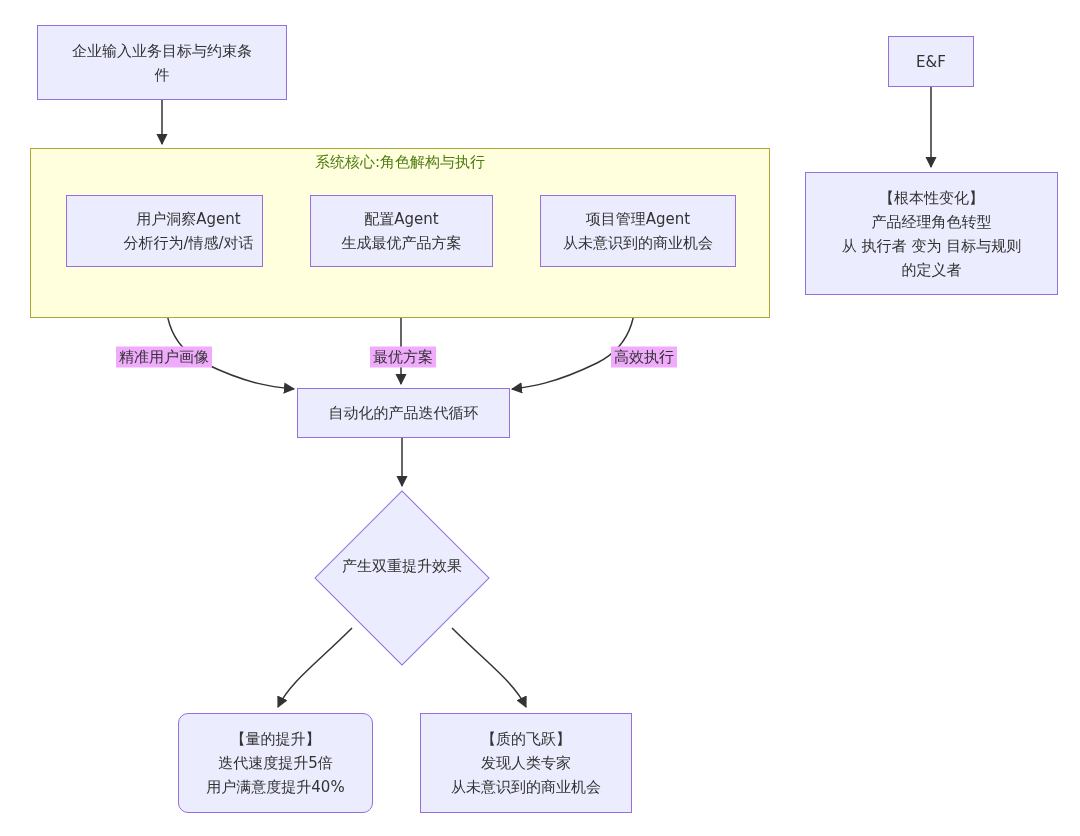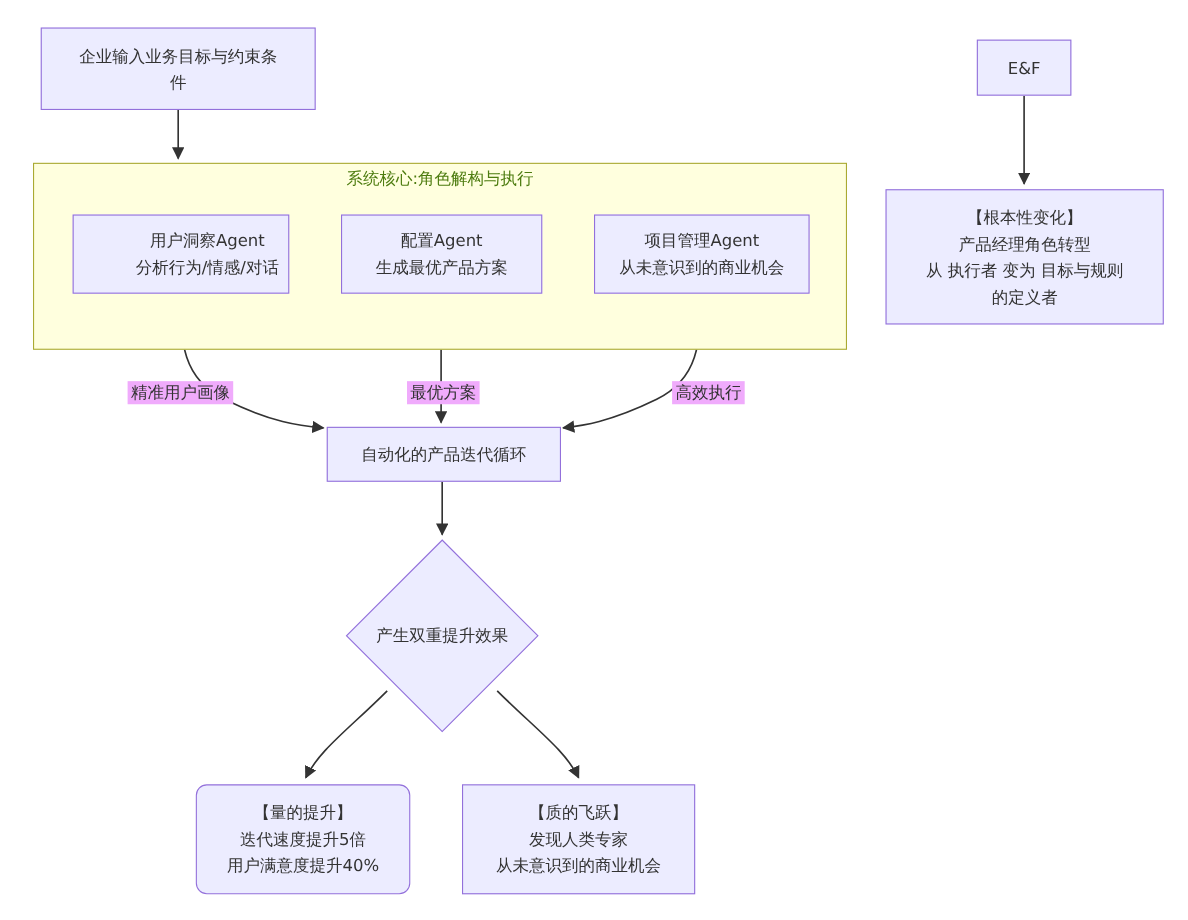--- a/index.html
+++ b/index.html
@@ -36,21 +36,21 @@
   .n-change{left:805px;top:172px;width:253px;height:123px;}
   .n-loop{left:297px;top:388px;width:213px;height:50px;}
   .n-quant{left:178px;top:713px;width:195px;height:100px;border-radius:10px;}
   .n-qual{left:420px;top:713px;width:212px;height:100px;}
   .diamond-shape{
     position:absolute;left:340px;top:516px;width:124px;height:124px;
     background:#ECECFF;border:1px solid #9370DB;box-sizing:border-box;
     transform:rotate(45deg);
   }
   .diamond-label{
-    position:absolute;left:402px;top:578px;transform:translate(-50%,-50%);
+    position:absolute;left:402px;top:566px;transform:translate(-50%,-50%);
     white-space:nowrap;color:#333333;
   }
   .edge-label{
     position:absolute;transform:translate(-50%,-50%);
     background:#f0abfc;color:#333333;padding:1px 3px;white-space:nowrap;
   }
   .el-1{left:164px;top:357px;}
   .el-2{left:403px;top:357px;}
   .el-3{left:644px;top:357px;}
 </style>

